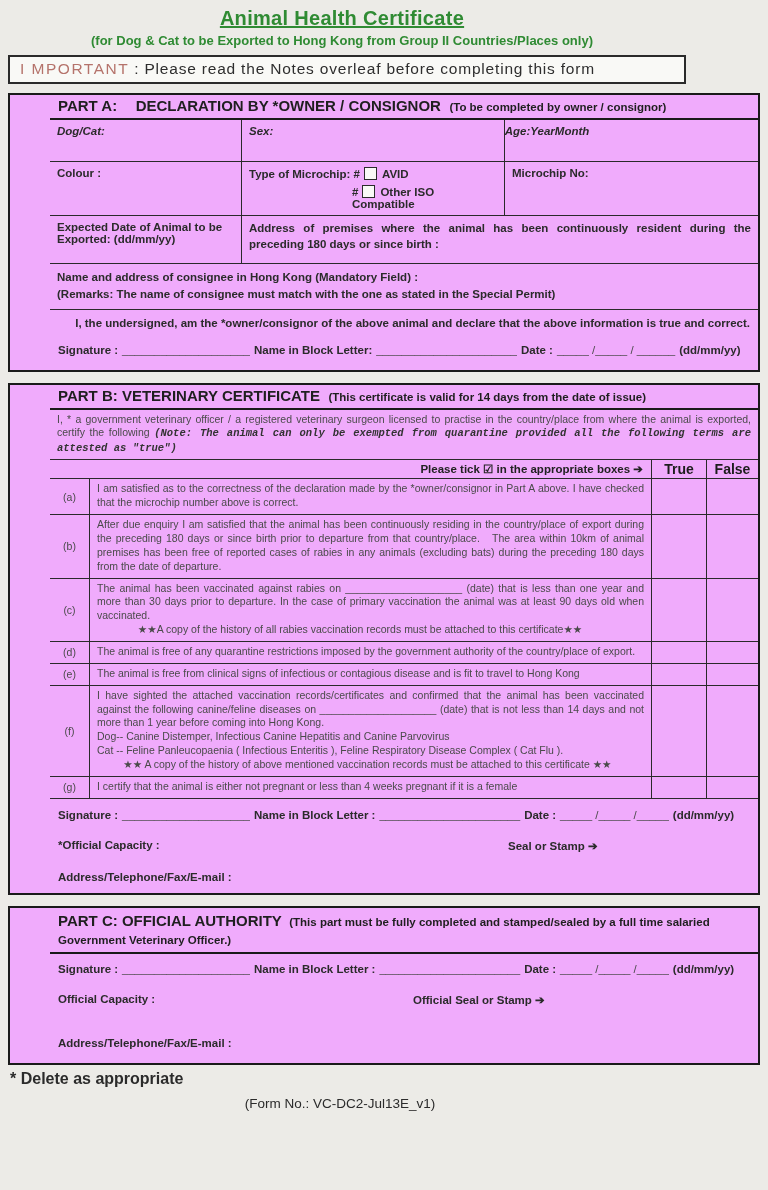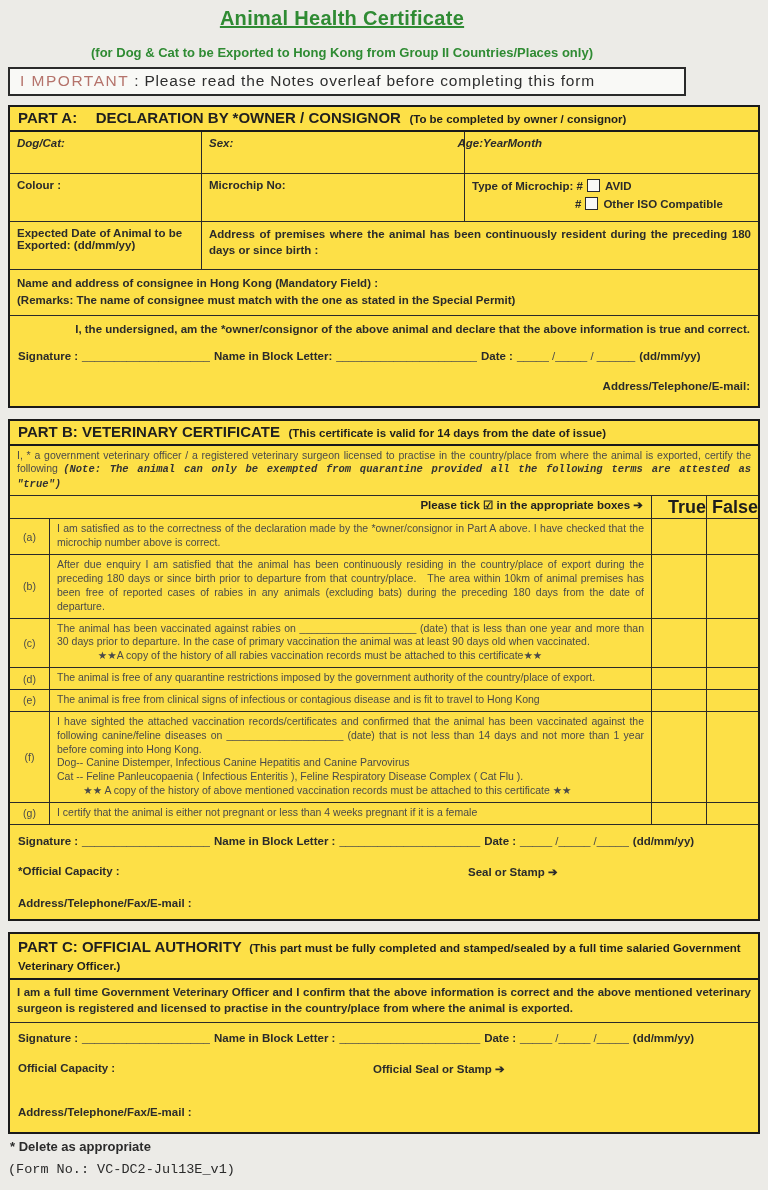--- a/index.html
+++ b/index.html
@@ -13,55 +13,56 @@
   .page { width: 684px; height: 1190px; padding: 5px 8px; position: relative; }
 
   
   .title {
     text-align: center; color: #2f8b33; font-weight: bold;
     font-size: 20px; text-decoration: underline; letter-spacing: .3px;
     margin-top: 2px;
   }
   .subtitle {
     text-align: center; color: #2f8b33; font-weight: bold;
-    font-size: 13px; margin-top: 15px;
+    font-size: 13px; margin-top: 3px;
   }
   .important-box {
     width: 678px; margin: 7px auto 9px auto;
     border: 2px solid #2a2a2a; background: #f9f9f6;
     padding: 3px 10px 4px 10px;
     font-size: 15.5px; letter-spacing: .8px; color: #2e2e2e;
     white-space: nowrap;
   }
   .important-word { color: #b5736b; letter-spacing: 1.5px; }
 
   
   .part-box {
-    border: 2.5px solid #1a1a1a; background: #fde047;
+    border: 2.5px solid #1a1a1a; background: #f0abfc;
     width: 752px;
+    padding-left: 40px;
   }
   .part-header {
     border-bottom: 2px solid #1a1a1a;
     padding: 2px 8px 3px 8px;
     font-weight: bold; color: #1f1f1f;
   }
   .part-header .ph-label { font-size: 15px; }
   .part-header .ph-main  { font-size: 15px; margin-left: 14px; }
   .part-header .ph-note  { font-size: 11.5px; font-weight: bold; margin-left: 4px; }
 
   
   .gridrow { display: grid; border-bottom: 1.5px solid #2a2a2a; }
   .gridrow:last-child { border-bottom: none; }
   .cell { padding: 5px 7px; font-size: 11.5px; font-weight: bold; color: #2b2b2b; border-right: 1.5px solid #2a2a2a; }
   .cell:last-child { border-right: none; }
   .row-a1 { grid-template-columns: 192px 263px 97px 1fr; min-height: 42px; font-style: italic; }
   .row-a2 { grid-template-columns: 192px 263px 1fr; min-height: 48px; }
   .row-a3 { grid-template-columns: 192px 1fr; min-height: 48px; }
   .row-full { grid-template-columns: 1fr; }
-  .age-cell { display: flex; justify-content: flex-end; padding-right: 20px; }
+  .age-cell { display: flex; justify-content: center; padding-right: 20px; }
   .premises { font-weight: bold; text-align: justify; line-height: 1.35; }
   .consignee-cell { min-height: 44px; line-height: 1.5; }
   .age-statement-cell { min-height: 26px; }
   .cb {
     display: inline-block; width: 13px; height: 13px;
     border: 1.6px solid #2b2b2b; background: #f9f9f6;
     vertical-align: -2px; margin: 0 5px 0 4px;
   }
   .chip-line2 { padding-left: 103px; margin-top: 5px; }
 
@@ -81,22 +82,22 @@
   .b-intro .note { font-weight: bold; font-style: italic; color: #333; font-family: Liberation Mono, monospace; }
   .tickrow {
     display: grid; grid-template-columns: 1fr 55px 52px;
     border-top: 1.5px solid #2a2a2a;
   }
   .tickrow .instr {
     text-align: right; font-weight: bold; font-size: 11.5px; color: #222;
     padding: 2px 8px 2px 4px;
   }
   .tickrow .tf {
-    border-left: 1.5px solid #2a2a2a; text-align: right;
-    font-weight: bold; font-size: 18px; color: #1d1d1d; padding-top: 1px;
+    border-left: 1.5px solid #2a2a2a; text-align: center;
+    font-weight: bold; font-size: 14px; color: #1d1d1d; padding-top: 1px;
   }
   .brow { display: grid; grid-template-columns: 40px 1fr 55px 52px; border-top: 1.5px solid #2a2a2a; }
   .brow .rlabel {
     border-right: 1.5px solid #2a2a2a; font-size: 10.5px; color: #4a4a4a;
     display: flex; align-items: center; justify-content: center; padding: 2px;
   }
   .brow .rtext {
     font-size: 10.5px; color: #4a4a4a; padding: 3px 7px 4px 7px;
     text-align: justify; line-height: 1.32; white-space: pre-wrap;
   }
@@ -109,22 +110,22 @@
   
   .c-header { font-size: 12px; line-height: 1.45; }
   .c-statement {
     border-top: none; padding: 4px 7px 6px 7px; font-size: 11.5px;
     font-weight: bold; color: #2b2b2b; text-align: justify; line-height: 1.4;
     border-bottom: 1.5px solid #2a2a2a;
   }
   .c-body { padding: 9px 8px 14px 8px; }
 
   
-  .footnote { font-size: 13px; font-weight: bold; color: #2b2b2b; margin: 5px 0 0 2px; }
-  .form-no { font-size: 13.5px; color: #2b2b2b; text-align: left; margin-top: 8px; padding-right: 4px; font-family: Liberation Mono, monospace; }
+  .footnote { font-size: 16px; font-weight: bold; color: #2b2b2b; margin: 5px 0 0 2px; }
+  .form-no { font-size: 13.5px; color: #2b2b2b; text-align: center; margin-top: 8px; padding-right: 4px; }
 
   .gap12 { height: 11px; }
 </style>
 </head>
 <body>
 
 <div class="page">
 
   <div class="title">Animal Health Certificate</div>
   <div class="subtitle">(for Dog &amp; Cat to be Exported to Hong Kong from Group II Countries/Places only)</div>
@@ -144,29 +145,29 @@
       <div class="cell"><span>Sex:</span></div>
       <div class="cell age-cell">
         <span>Age:</span>
         <span>Year</span>
         <span>Month</span>
       </div>
     </div>
 
     <div class="gridrow row-a2">
       <div class="cell"><span>Colour :</span></div>
-      <div class="cell"><span>Microchip No:</span></div>
       <div class="cell">
         <div>
           <span>Type of Microchip: #</span><span class="cb"></span><span>AVID</span>
         </div>
         <div class="chip-line2">
           <span>#</span><span class="cb"></span><span>Other ISO Compatible</span>
         </div>
       </div>
+      <div class="cell"><span>Microchip No:</span></div>
     </div>
 
     <div class="gridrow row-a3">
       <div class="cell"><span>Expected Date of Animal to be Exported: (dd/mm/yy)</span></div>
       <div class="cell premises"><span>Address of premises where the animal has been continuously resident during the preceding 180 days or since birth :</span></div>
     </div>
 
     <div class="gridrow row-full">
       <div class="cell consignee-cell">
         <div>Name and address of consignee in Hong Kong   (Mandatory Field)   :</div>
@@ -180,21 +181,20 @@
         <div class="decl-text">I, the undersigned, am the *owner/consignor of the above animal and declare that the above information is true and correct.</div>
         <div class="sigline mt14">
           <span>Signature :</span>
           <span class="blank">____________________</span>
           <span>Name in Block Letter:</span>
           <span class="blank">______________________</span>
           <span>Date :</span>
           <span class="blank">_____ /_____ / ______</span>
           <span>(dd/mm/yy)</span>
         </div>
-        <div class="decl-text mt18"><span>Address/Telephone/E-mail:</span></div>
       </div>
     </div>
   </div>
 
   <div class="gap12"></div>
 
   <div class="part-box">
     <div class="part-header">
       <span class="ph-label">PART B: VETERINARY CERTIFICATE</span>
       <span class="ph-note">(This certificate is valid for 14 days from the date of issue)</span>
@@ -276,21 +276,20 @@
   </div>
 
   <div class="gap12"></div>
 
   <div class="part-box">
     <div class="part-header c-header">
       <span class="ph-label">PART C: OFFICIAL AUTHORITY</span>
       <span class="ph-note">(This part must be fully completed and stamped/sealed by a full time salaried Government Veterinary Officer.)</span>
     </div>
 
-    <div class="c-statement">I am a full time Government Veterinary Officer and I confirm that the above information is correct and the above mentioned veterinary surgeon is registered and licensed to practise in the country/place from where the animal is exported.</div>
 
     <div class="c-body">
       <div class="sigline">
         <span>Signature :</span>
         <span class="blank">____________________</span>
         <span>Name in Block Letter :</span>
         <span class="blank">______________________</span>
         <span>Date :</span>
         <span class="blank">_____ /_____ /_____</span>
         <span>(dd/mm/yy)</span>

